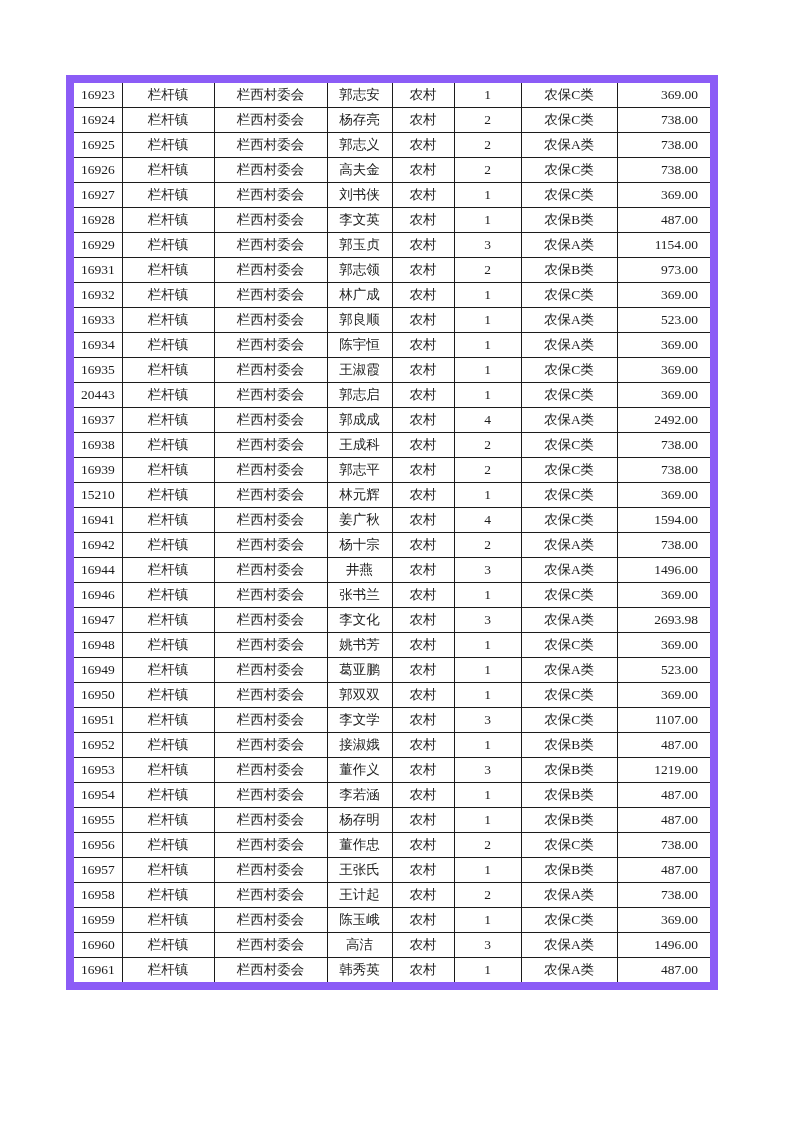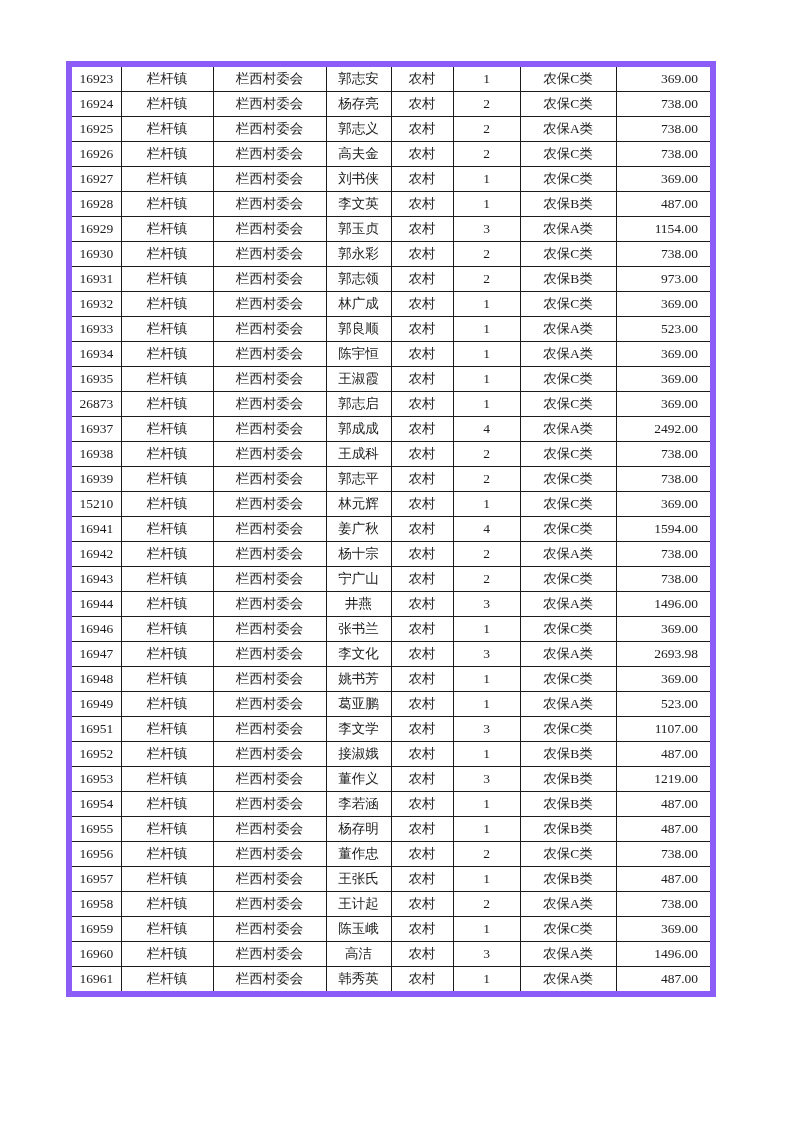--- a/index.html
+++ b/index.html
@@ -12,25 +12,25 @@
     width: 793px;
     height: 1122px;
     margin: 0 auto;
     background: #ffffff;
     font-family: "Liberation Serif", "DejaVu Serif", serif;
     overflow: hidden;
   }
   table.roster {
     position: absolute;
     left: 66px;
-    top: 61px;
+    top: 75px;
     width: 644px;
     border-collapse: collapse;
     table-layout: fixed;
-    border: 6px solid #8b5cf6;
+    border: 8px solid #8b5cf6;
   }
   table.roster td {
     border: 1px solid #1c1c1c;
     height: 24px;
     padding: 0;
     text-align: center;
     vertical-align: middle;
     font-size: 13.5px;
     color: #1b1b1b;
     white-space: nowrap;
@@ -131,30 +131,20 @@
           <td class="col-0">16929</td>
           <td class="col-1">栏杆镇</td>
           <td class="col-2">栏西村委会</td>
           <td class="col-3">郭玉贞</td>
           <td class="col-4">农村</td>
           <td class="col-5">3</td>
           <td class="col-6">农保A类</td>
           <td class="col-7">1154.00</td>
         </tr>
         <tr>
-          <td class="col-0">16930</td>
-          <td class="col-1">栏杆镇</td>
-          <td class="col-2">栏西村委会</td>
-          <td class="col-3">郭永彩</td>
-          <td class="col-4">农村</td>
-          <td class="col-5">2</td>
-          <td class="col-6">农保C类</td>
-          <td class="col-7">738.00</td>
-        </tr>
-        <tr>
           <td class="col-0">16931</td>
           <td class="col-1">栏杆镇</td>
           <td class="col-2">栏西村委会</td>
           <td class="col-3">郭志领</td>
           <td class="col-4">农村</td>
           <td class="col-5">2</td>
           <td class="col-6">农保B类</td>
           <td class="col-7">973.00</td>
         </tr>
         <tr>
@@ -191,21 +181,21 @@
           <td class="col-0">16935</td>
           <td class="col-1">栏杆镇</td>
           <td class="col-2">栏西村委会</td>
           <td class="col-3">王淑霞</td>
           <td class="col-4">农村</td>
           <td class="col-5">1</td>
           <td class="col-6">农保C类</td>
           <td class="col-7">369.00</td>
         </tr>
         <tr>
-          <td class="col-0">26873</td>
+          <td class="col-0">20443</td>
           <td class="col-1">栏杆镇</td>
           <td class="col-2">栏西村委会</td>
           <td class="col-3">郭志启</td>
           <td class="col-4">农村</td>
           <td class="col-5">1</td>
           <td class="col-6">农保C类</td>
           <td class="col-7">369.00</td>
         </tr>
         <tr>
           <td class="col-0">16937</td>
@@ -261,30 +251,20 @@
           <td class="col-0">16942</td>
           <td class="col-1">栏杆镇</td>
           <td class="col-2">栏西村委会</td>
           <td class="col-3">杨十宗</td>
           <td class="col-4">农村</td>
           <td class="col-5">2</td>
           <td class="col-6">农保A类</td>
           <td class="col-7">738.00</td>
         </tr>
         <tr>
-          <td class="col-0">16943</td>
-          <td class="col-1">栏杆镇</td>
-          <td class="col-2">栏西村委会</td>
-          <td class="col-3">宁广山</td>
-          <td class="col-4">农村</td>
-          <td class="col-5">2</td>
-          <td class="col-6">农保C类</td>
-          <td class="col-7">738.00</td>
-        </tr>
-        <tr>
           <td class="col-0">16944</td>
           <td class="col-1">栏杆镇</td>
           <td class="col-2">栏西村委会</td>
           <td class="col-3">井燕</td>
           <td class="col-4">农村</td>
           <td class="col-5">3</td>
           <td class="col-6">农保A类</td>
           <td class="col-7">1496.00</td>
         </tr>
         <tr>
@@ -319,20 +299,30 @@
         </tr>
         <tr>
           <td class="col-0">16949</td>
           <td class="col-1">栏杆镇</td>
           <td class="col-2">栏西村委会</td>
           <td class="col-3">葛亚鹏</td>
           <td class="col-4">农村</td>
           <td class="col-5">1</td>
           <td class="col-6">农保A类</td>
           <td class="col-7">523.00</td>
+        </tr>
+        <tr>
+          <td class="col-0">16950</td>
+          <td class="col-1">栏杆镇</td>
+          <td class="col-2">栏西村委会</td>
+          <td class="col-3">郭双双</td>
+          <td class="col-4">农村</td>
+          <td class="col-5">1</td>
+          <td class="col-6">农保C类</td>
+          <td class="col-7">369.00</td>
         </tr>
         <tr>
           <td class="col-0">16951</td>
           <td class="col-1">栏杆镇</td>
           <td class="col-2">栏西村委会</td>
           <td class="col-3">李文学</td>
           <td class="col-4">农村</td>
           <td class="col-5">3</td>
           <td class="col-6">农保C类</td>
           <td class="col-7">1107.00</td>

